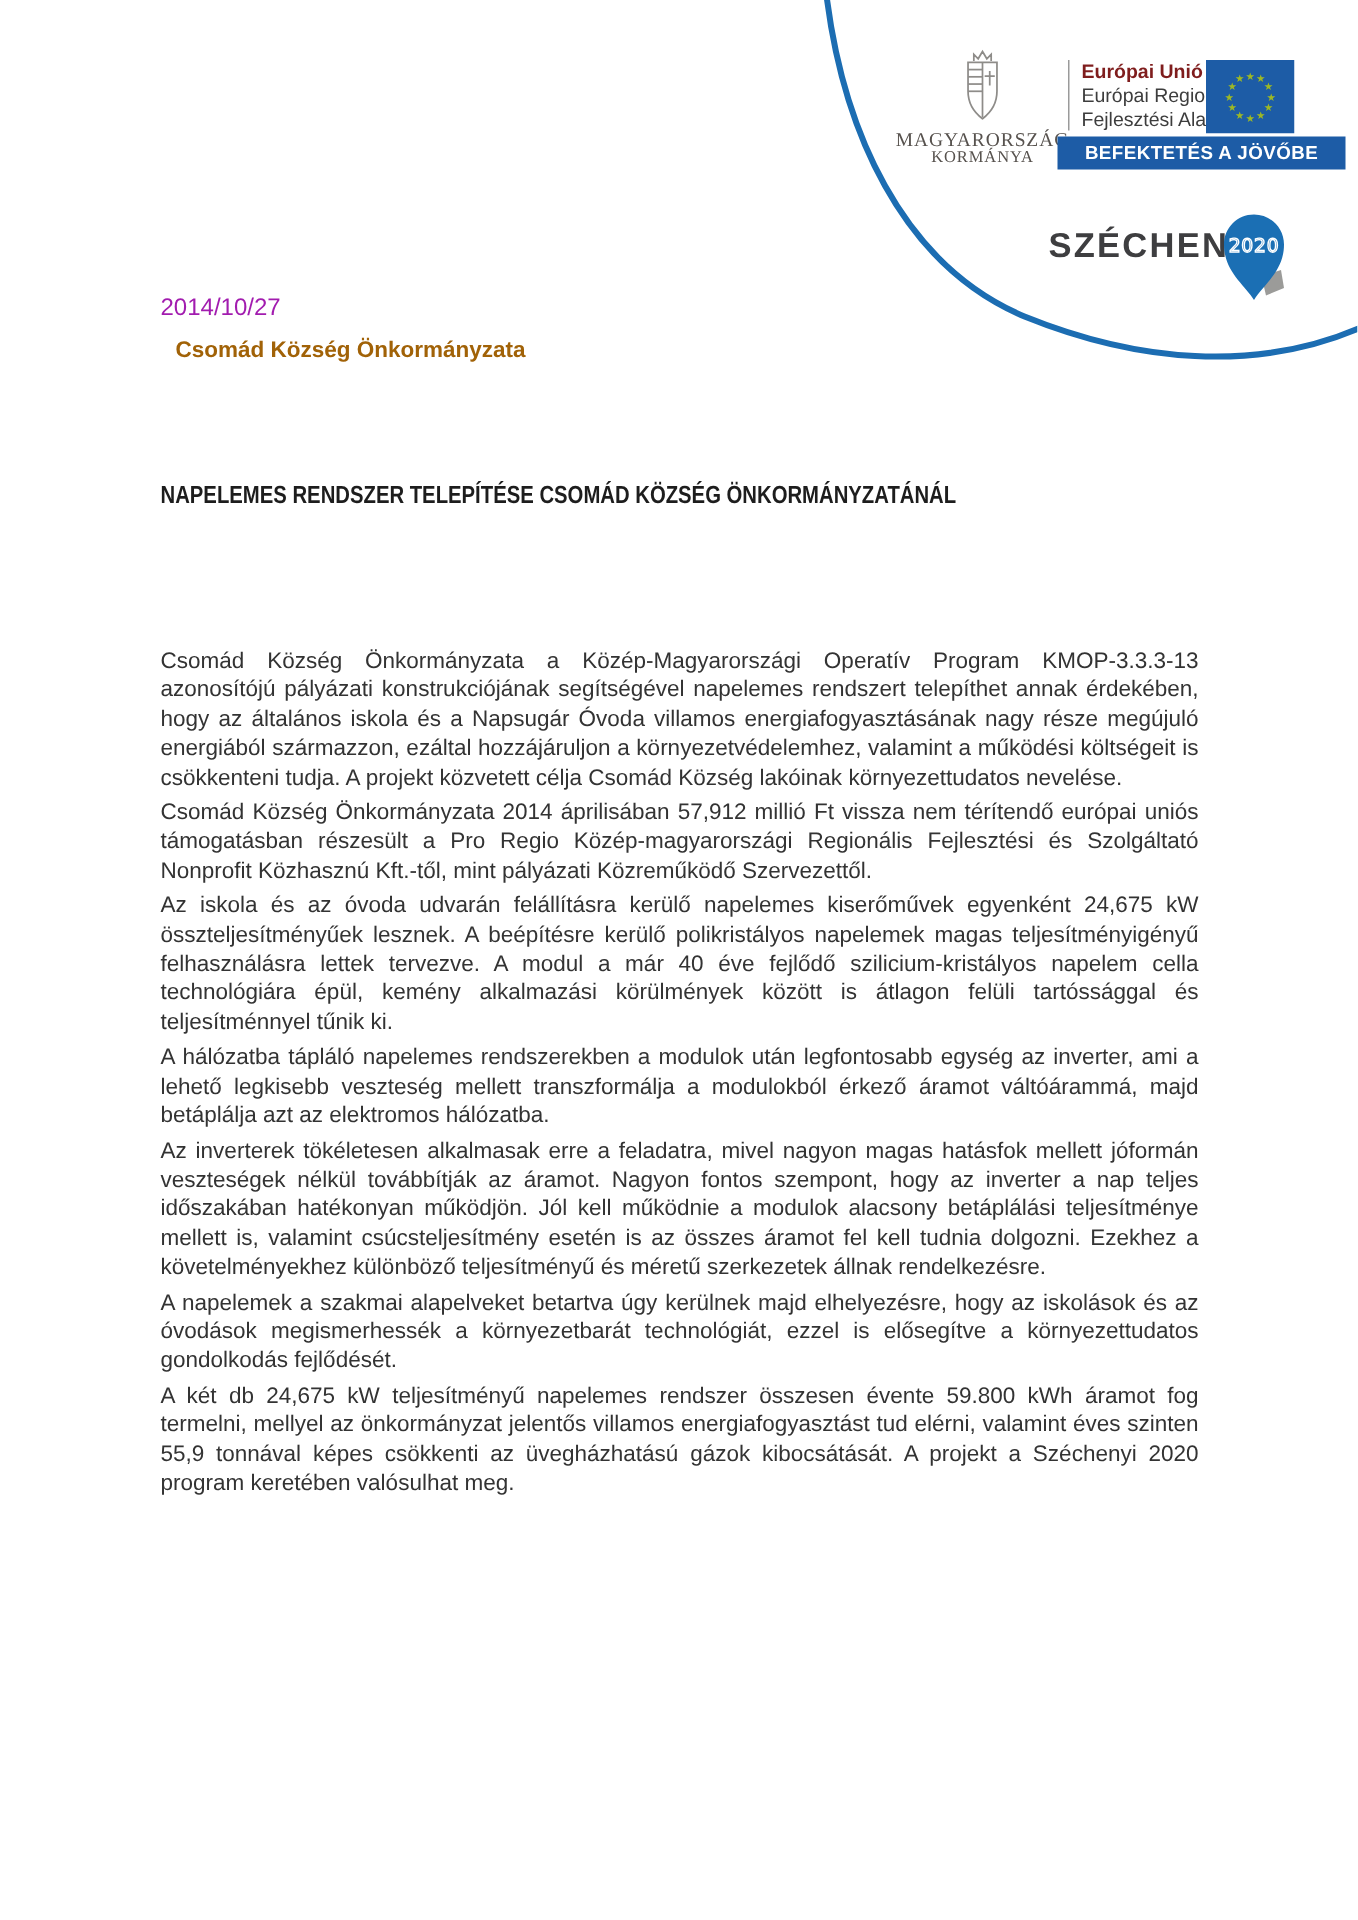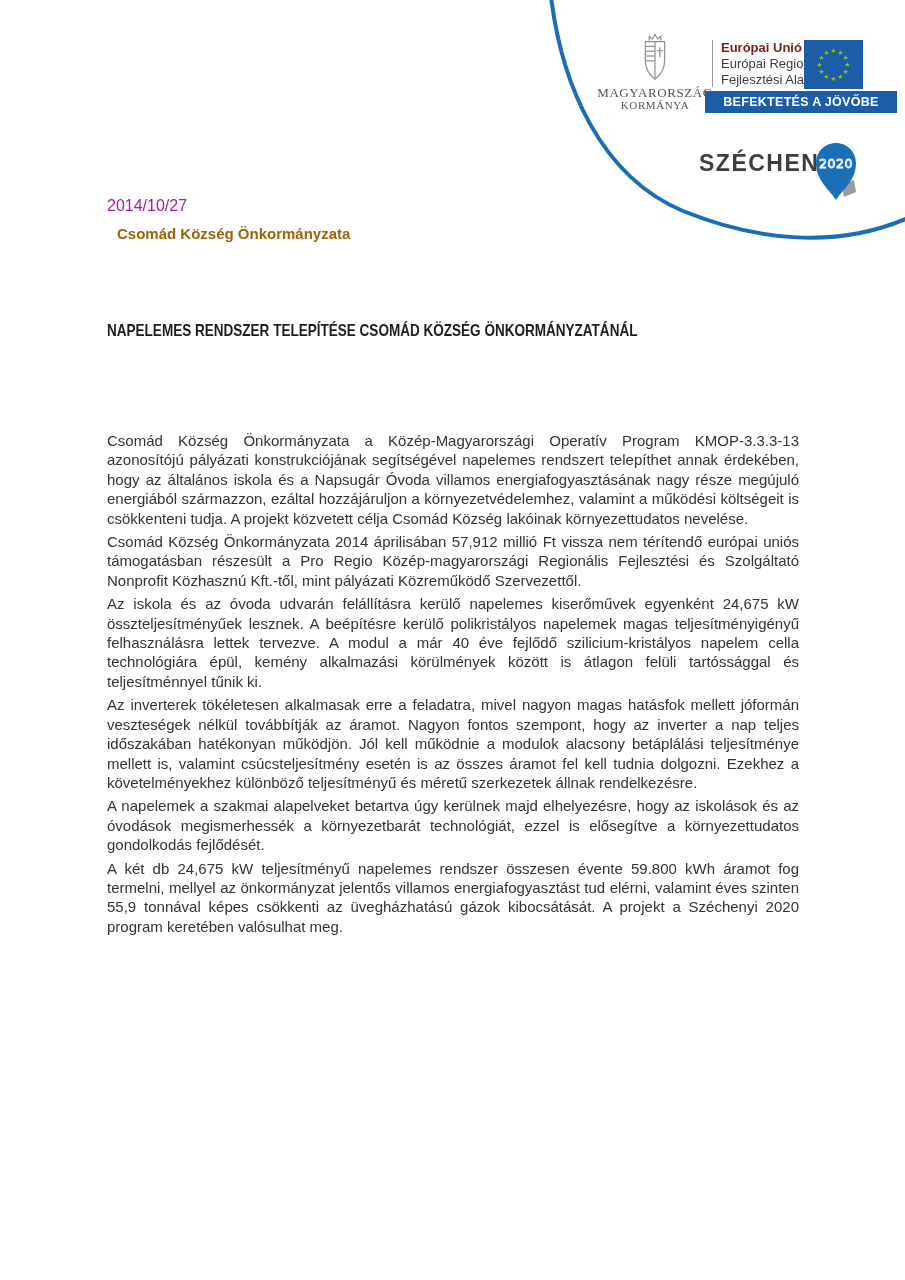--- a/index.html
+++ b/index.html
@@ -138,18 +138,19 @@
   </svg>
 
   <div class="date">2014/10/27</div>
   <div class="author">Csomád Község Önkormányzata</div>
   <div class="headline">NAPELEMES RENDSZER TELEPÍTÉSE CSOMÁD KÖZSÉG ÖNKORMÁNYZATÁNÁL</div>
 
   <div class="body-text">
     <p>Csomád Község Önkormányzata a Közép-Magyarországi Operatív Program KMOP-3.3.3-13 azonosítójú pályázati konstrukciójának segítségével napelemes rendszert telepíthet annak érdekében, hogy az általános iskola és a Napsugár Óvoda villamos energiafogyasztásának nagy része megújuló energiából származzon, ezáltal hozzájáruljon a környezetvédelemhez, valamint a működési költségeit is csökkenteni tudja. A projekt közvetett célja Csomád Község lakóinak környezettudatos nevelése.</p>
     <p>Csomád Község Önkormányzata 2014 áprilisában 57,912 millió Ft vissza nem térítendő európai uniós támogatásban részesült a Pro Regio Közép-magyarországi Regionális Fejlesztési és Szolgáltató Nonprofit Közhasznú Kft.-től, mint pályázati Közreműködő Szervezettől.</p>
     <p>Az iskola és az óvoda udvarán felállításra kerülő napelemes kiserőművek egyenként 24,675 kW összteljesítményűek lesznek. A beépítésre kerülő polikristályos napelemek magas teljesítményigényű felhasználásra lettek tervezve. A modul a már 40 éve fejlődő szilicium-kristályos napelem cella technológiára épül, kemény alkalmazási körülmények között is átlagon felüli tartóssággal és teljesítménnyel tűnik ki.</p>
+    <p>A hálózatba tápláló napelemes rendszerekben a modulok után legfontosabb egység az inverter, ami a lehető legkisebb veszteség mellett transzformálja a modulokból érkező áramot váltóárammá, majd betáplálja azt az elektromos hálózatba.</p>
     <p>Az inverterek tökéletesen alkalmasak erre a feladatra, mivel nagyon magas hatásfok mellett jóformán veszteségek nélkül továbbítják az áramot. Nagyon fontos szempont, hogy az inverter a nap teljes időszakában hatékonyan működjön. Jól kell működnie a modulok alacsony betáplálási teljesítménye mellett is, valamint csúcsteljesítmény esetén is az összes áramot fel kell tudnia dolgozni. Ezekhez a követelményekhez különböző teljesítményű és méretű szerkezetek állnak rendelkezésre.</p>
     <p>A napelemek a szakmai alapelveket betartva úgy kerülnek majd elhelyezésre, hogy az iskolások és az óvodások megismerhessék a környezetbarát technológiát, ezzel is elősegítve a környezettudatos gondolkodás fejlődését.</p>
     <p>A két db 24,675 kW teljesítményű napelemes rendszer összesen évente 59.800 kWh áramot fog termelni, mellyel az önkormányzat jelentős villamos energiafogyasztást tud elérni, valamint éves szinten 55,9 tonnával képes csökkenti az üvegházhatású gázok kibocsátását. A projekt a Széchenyi 2020 program keretében valósulhat meg.</p>
   </div>
 
 </div>
 
 </body></html>

